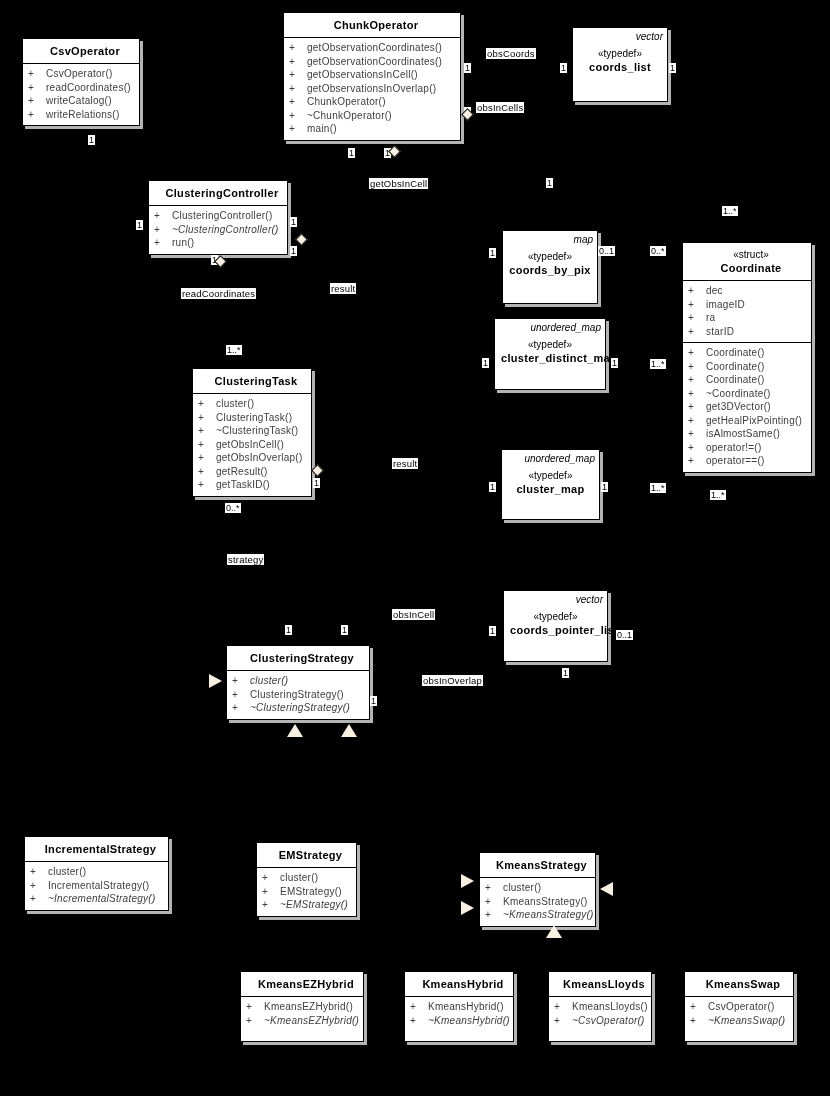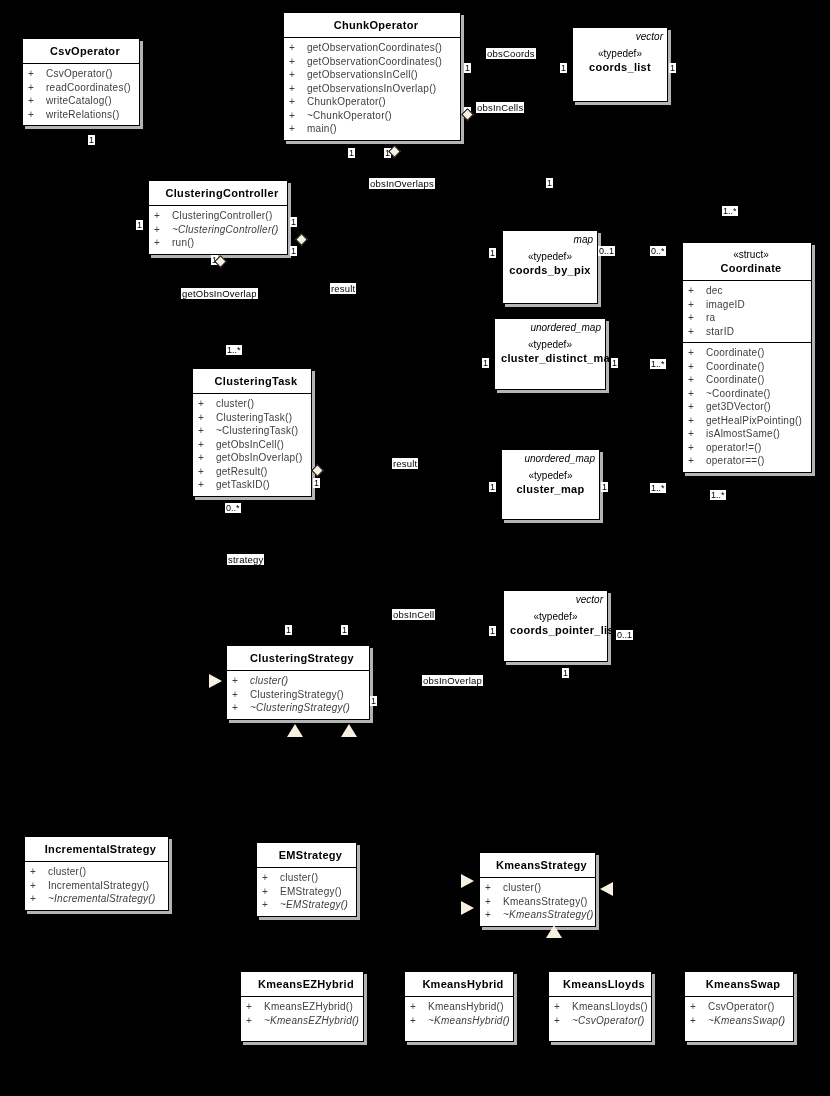--- a/index.html
+++ b/index.html
@@ -229,21 +229,21 @@
     </div>
   </div>
   <div class="mult" style="left:464px; top:63px;">1</div>
   <div class="mult" style="left:464px; top:107px;">1</div>
   <div class="mult" style="left:348px; top:148px;">1</div>
   <div class="mult" style="left:384px; top:148px;">1</div>
   <div class="diamond" style="left:390px; top:147px; width:9px; height:9px;"></div>
   <div class="diamond" style="left:463px; top:110px; width:9px; height:9px;"></div>
   <div class="chip" style="left:486px; top:48px;text-align:center;">obsCoords</div>
   <div class="chip" style="left:476px; top:102px;text-align:right;">obsInCells</div>
-  <div class="chip" style="left:369px; top:178px;">obsInOverlaps</div>
+  <div class="chip" style="left:369px; top:178px;">getObsInCell</div>
 
   <div class="uml-box" style="left:572px; top:27px; width:96px; height:75px;">
     <div class="uml-tmpl">vector</div>
     <div class="typedef-body">
       <div class="uml-stereo">«typedef»</div>
       <div class="uml-name">coords_list</div>
     </div>
   </div>
   <div class="mult" style="left:560px; top:63px;">1</div>
   <div class="mult" style="left:669px; top:63px;">1</div>
@@ -266,21 +266,21 @@
         <span class="uml-member">run()</span>
       </div>
     </div>
   </div>
   <div class="mult" style="left:136px; top:220px;">1</div>
   <div class="mult" style="left:290px; top:217px;">1</div>
   <div class="mult" style="left:290px; top:246px;">1</div>
   <div class="diamond" style="left:297px; top:235px; width:9px; height:9px;"></div>
   <div class="mult" style="left:211px; top:255px;">1</div>
   <div class="diamond" style="left:216px; top:257px; width:9px; height:9px;"></div>
-  <div class="chip" style="left:181px; top:288px;">getObsInOverlap</div>
+  <div class="chip" style="left:181px; top:288px;">readCoordinates</div>
   <div class="chip" style="left:330px; top:283px;">result</div>
 
   <div class="uml-box" style="left:502px; top:202px; width:96px; height:74px;margin-top:28px;">
     <div class="uml-tmpl">map</div>
     <div class="typedef-body">
       <div class="uml-stereo">«typedef»</div>
       <div class="uml-name">coords_by_pix</div>
     </div>
   </div>
   <div class="mult" style="left:546px; top:178px;">1</div>

